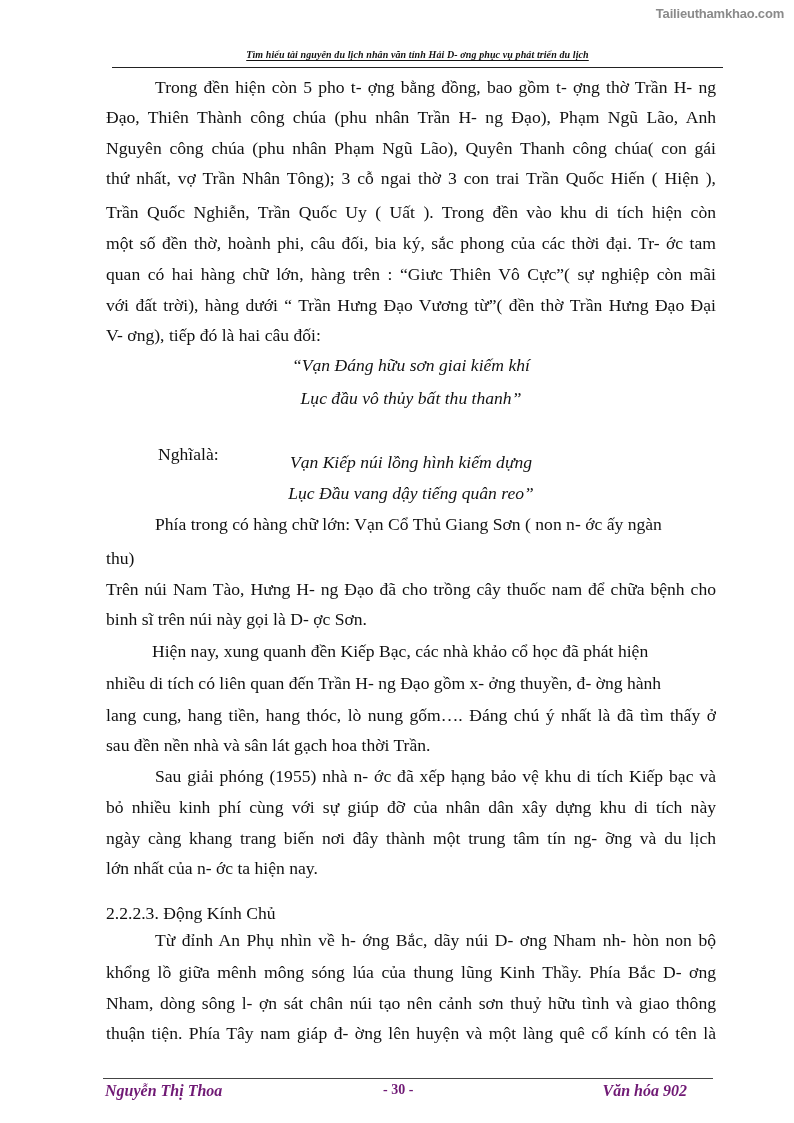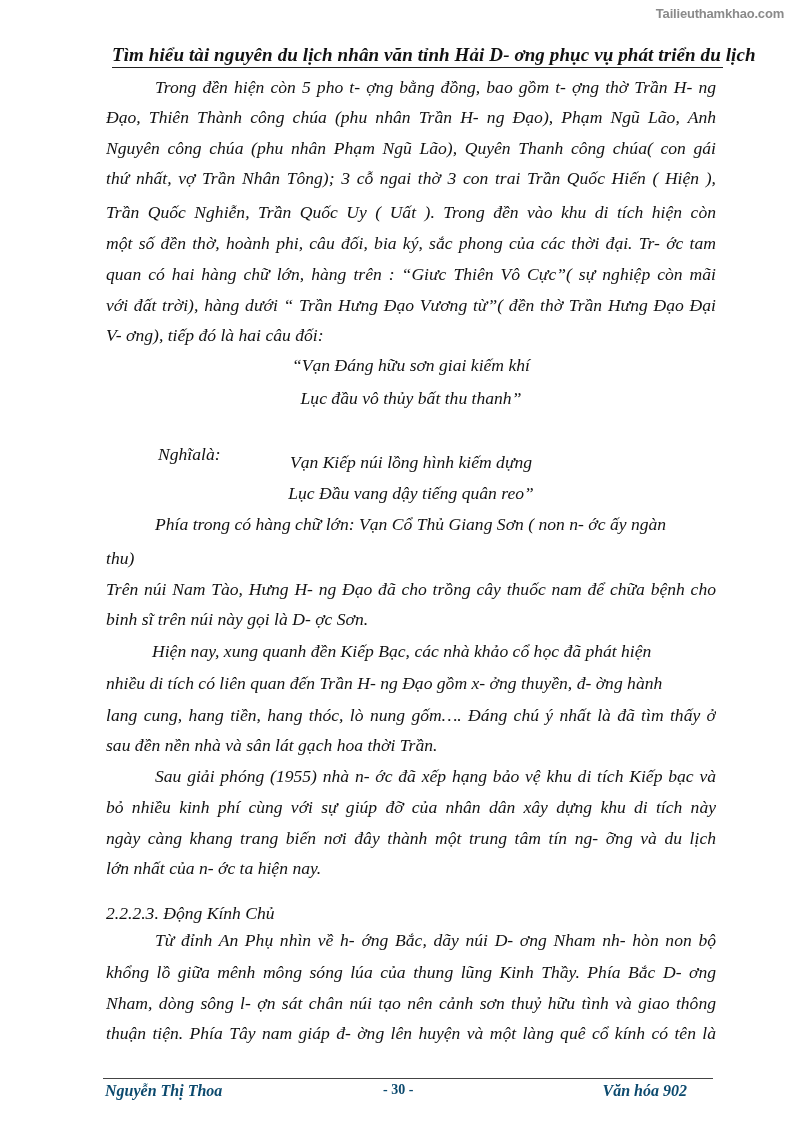--- a/index.html
+++ b/index.html
@@ -3,30 +3,30 @@
 <meta charset="utf-8">
 <style>
   html, body { margin: 0; padding: 0; background: #ffffff; }
   body { width: 794px; height: 1123px; position: relative; overflow: hidden;
          font-family: "Liberation Serif", "DejaVu Serif", serif; color: #111; }
   .watermark { position: absolute; top: 6px; right: 10px; font-family: "Liberation Sans", sans-serif;
                font-size: 13px; color: #8a8a8a; letter-spacing: -0.2px; font-weight: bold; }
   .header { position: absolute; left: 112px; width: 611px; top: 44px; height: 23px;
             border-bottom: 1.5px solid #222; text-align: center; }
   .header span { font-family: "Liberation Serif", serif; font-style: italic; font-weight: bold;
-                 font-size: 19px; letter-spacing: 0.1px; color: #111; white-space: nowrap;
-                 text-underline-offset: 2px; }
+                 font-size: 10px; letter-spacing: 0.1px; color: #111; white-space: nowrap;
+                 text-decoration: underline; text-underline-offset: 2px; }
   .line { position: absolute; left: 106px; width: 610px; font-size: 17.6px; line-height: 22px;
-          white-space: nowrap; font-style: italic; }
+          white-space: nowrap; }
   .line.j { text-align: justify; text-align-last: justify; white-space: normal; height: 22px; overflow: hidden; }
   .line.ind { left: 155px; width: 561px; }
   .line.c { text-align: center; font-style: italic; }
   .footer { position: absolute; left: 103px; width: 610px; top: 1078px; border-top: 1.5px solid #444; }
   .footer .author, .footer .page, .footer .course { position: absolute; top: 3px;
-     font-family: "Liberation Serif", serif; font-style: italic; font-weight: bold; font-size: 16px; color: #0c4a6e; }
+     font-family: "Liberation Serif", serif; font-style: italic; font-weight: bold; font-size: 16px; color: #701a75; }
   .footer .author { left: 2px; }
   .footer .page { left: 280px; font-style: normal; font-size: 14px; }
   .footer .course { right: 26px; }
 </style>
 </head>
 <body>
 
 <div class="watermark">Tailieuthamkhao.com</div>
 
 <div class="header">

